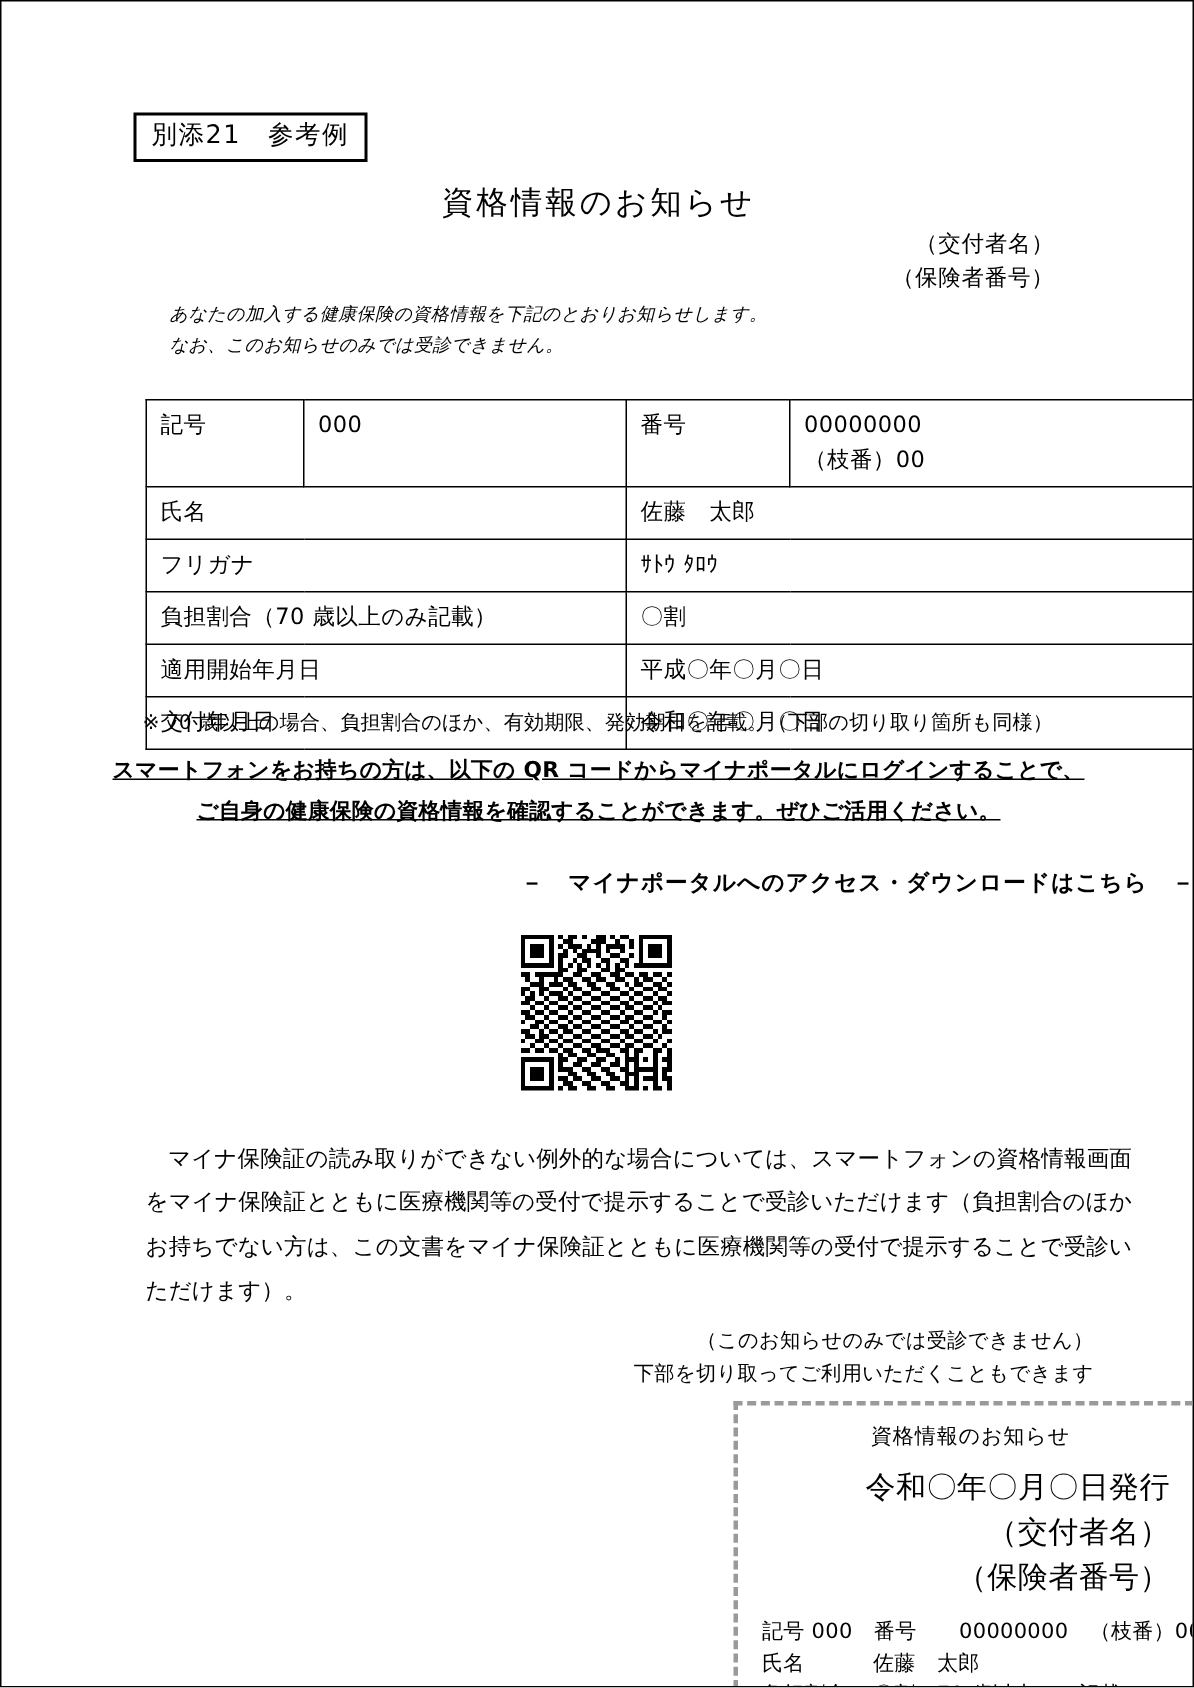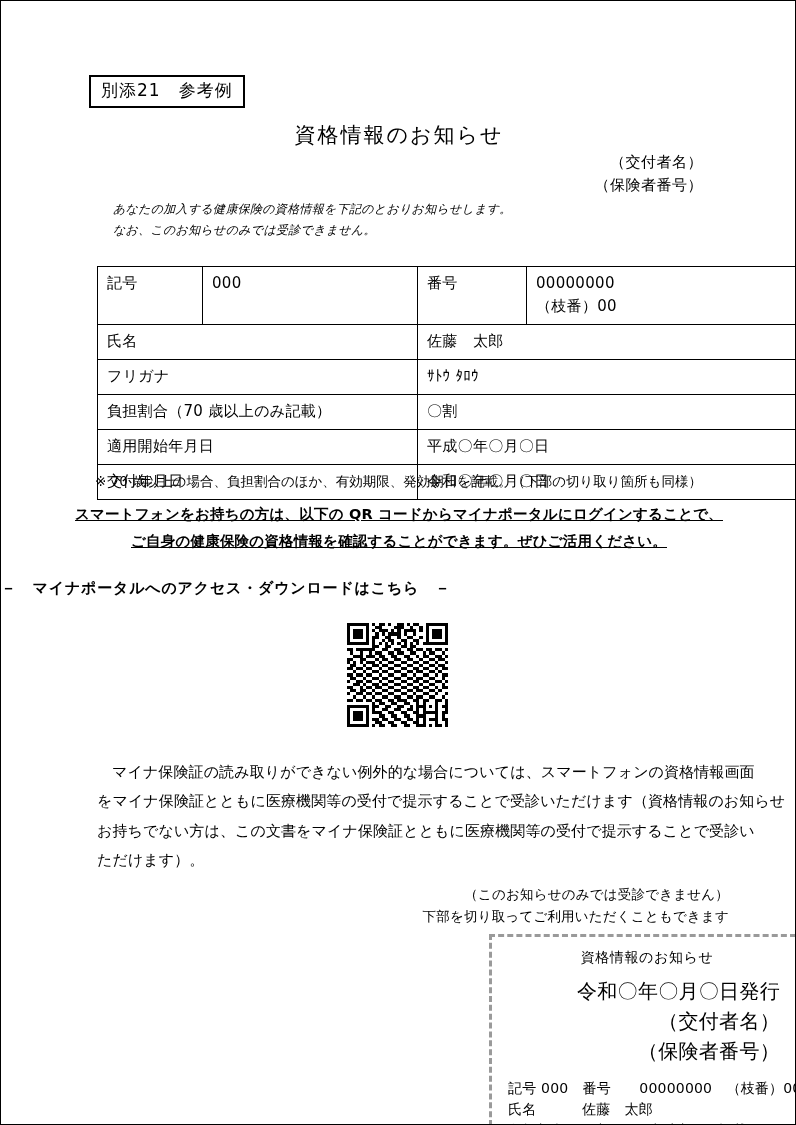--- a/index.html
+++ b/index.html
@@ -116,21 +116,21 @@
     letter-spacing: 0.2px;
   }
   .promo div { white-space: nowrap; text-decoration: underline; }
 
   
   .qr-heading {
     position: absolute;
     left: 0;
     top: 578px;
     width: 796px;
-    text-align: left;
+    text-align: right;
     font-weight: bold;
     font-size: 15px;
     letter-spacing: 0.8px;
     white-space: nowrap;
   }
 
   
   .qr-wrap {
     position: absolute;
     left: 346px;
@@ -265,21 +265,21 @@
   <div class="qr-heading">－　マイナポータルへのアクセス・ダウンロードはこちら　－</div>
 
   <div class="qr-wrap">
     <svg id="qr-svg" width="104" height="104" viewBox="0 0 33 33" shape-rendering="crispEdges">
         <path d="M0 0h1v1h-1zM1 0h1v1h-1zM2 0h1v1h-1zM3 0h1v1h-1zM4 0h1v1h-1zM5 0h1v1h-1zM6 0h1v1h-1zM8 0h1v1h-1zM10 0h1v1h-1zM11 0h1v1h-1zM13 0h1v1h-1zM16 0h1v1h-1zM17 0h1v1h-1zM19 0h1v1h-1zM21 0h1v1h-1zM22 0h1v1h-1zM25 0h1v1h-1zM26 0h1v1h-1zM27 0h1v1h-1zM28 0h1v1h-1zM29 0h1v1h-1zM30 0h1v1h-1zM31 0h1v1h-1zM0 1h1v1h-1zM6 1h1v1h-1zM9 1h1v1h-1zM10 1h1v1h-1zM15 1h1v1h-1zM16 1h1v1h-1zM17 1h1v1h-1zM20 1h1v1h-1zM23 1h1v1h-1zM25 1h1v1h-1zM31 1h1v1h-1zM0 2h1v1h-1zM2 2h1v1h-1zM3 2h1v1h-1zM4 2h1v1h-1zM6 2h1v1h-1zM8 2h1v1h-1zM10 2h1v1h-1zM11 2h1v1h-1zM12 2h1v1h-1zM14 2h1v1h-1zM16 2h1v1h-1zM18 2h1v1h-1zM19 2h1v1h-1zM20 2h1v1h-1zM21 2h1v1h-1zM23 2h1v1h-1zM25 2h1v1h-1zM27 2h1v1h-1zM28 2h1v1h-1zM29 2h1v1h-1zM31 2h1v1h-1zM0 3h1v1h-1zM2 3h1v1h-1zM3 3h1v1h-1zM4 3h1v1h-1zM6 3h1v1h-1zM9 3h1v1h-1zM11 3h1v1h-1zM13 3h1v1h-1zM14 3h1v1h-1zM15 3h1v1h-1zM16 3h1v1h-1zM18 3h1v1h-1zM21 3h1v1h-1zM25 3h1v1h-1zM27 3h1v1h-1zM28 3h1v1h-1zM29 3h1v1h-1zM31 3h1v1h-1zM0 4h1v1h-1zM2 4h1v1h-1zM3 4h1v1h-1zM4 4h1v1h-1zM6 4h1v1h-1zM8 4h1v1h-1zM9 4h1v1h-1zM12 4h1v1h-1zM13 4h1v1h-1zM16 4h1v1h-1zM19 4h1v1h-1zM20 4h1v1h-1zM23 4h1v1h-1zM25 4h1v1h-1zM27 4h1v1h-1zM28 4h1v1h-1zM29 4h1v1h-1zM31 4h1v1h-1zM0 5h1v1h-1zM6 5h1v1h-1zM8 5h1v1h-1zM11 5h1v1h-1zM13 5h1v1h-1zM14 5h1v1h-1zM17 5h1v1h-1zM18 5h1v1h-1zM21 5h1v1h-1zM22 5h1v1h-1zM25 5h1v1h-1zM31 5h1v1h-1zM0 6h1v1h-1zM1 6h1v1h-1zM2 6h1v1h-1zM3 6h1v1h-1zM4 6h1v1h-1zM5 6h1v1h-1zM6 6h1v1h-1zM8 6h1v1h-1zM10 6h1v1h-1zM12 6h1v1h-1zM14 6h1v1h-1zM16 6h1v1h-1zM18 6h1v1h-1zM20 6h1v1h-1zM22 6h1v1h-1zM24 6h1v1h-1zM25 6h1v1h-1zM26 6h1v1h-1zM27 6h1v1h-1zM28 6h1v1h-1zM29 6h1v1h-1zM30 6h1v1h-1zM31 6h1v1h-1zM8 7h1v1h-1zM9 7h1v1h-1zM12 7h1v1h-1zM13 7h1v1h-1zM17 7h1v1h-1zM18 7h1v1h-1zM20 7h1v1h-1zM21 7h1v1h-1zM0 8h1v1h-1zM1 8h1v1h-1zM3 8h1v1h-1zM4 8h1v1h-1zM5 8h1v1h-1zM6 8h1v1h-1zM7 8h1v1h-1zM8 8h1v1h-1zM11 8h1v1h-1zM12 8h1v1h-1zM15 8h1v1h-1zM16 8h1v1h-1zM19 8h1v1h-1zM20 8h1v1h-1zM22 8h1v1h-1zM23 8h1v1h-1zM25 8h1v1h-1zM26 8h1v1h-1zM28 8h1v1h-1zM29 8h1v1h-1zM31 8h1v1h-1zM1 9h1v1h-1zM4 9h1v1h-1zM7 9h1v1h-1zM9 9h1v1h-1zM10 9h1v1h-1zM13 9h1v1h-1zM14 9h1v1h-1zM16 9h1v1h-1zM17 9h1v1h-1zM20 9h1v1h-1zM21 9h1v1h-1zM24 9h1v1h-1zM26 9h1v1h-1zM27 9h1v1h-1zM30 9h1v1h-1zM2 10h1v1h-1zM3 10h1v1h-1zM4 10h1v1h-1zM6 10h1v1h-1zM7 10h1v1h-1zM8 10h1v1h-1zM10 10h1v1h-1zM11 10h1v1h-1zM14 10h1v1h-1zM15 10h1v1h-1zM18 10h1v1h-1zM19 10h1v1h-1zM22 10h1v1h-1zM24 10h1v1h-1zM25 10h1v1h-1zM28 10h1v1h-1zM29 10h1v1h-1zM31 10h1v1h-1zM0 11h1v1h-1zM1 11h1v1h-1zM4 11h1v1h-1zM5 11h1v1h-1zM9 11h1v1h-1zM11 11h1v1h-1zM12 11h1v1h-1zM15 11h1v1h-1zM16 11h1v1h-1zM19 11h1v1h-1zM20 11h1v1h-1zM23 11h1v1h-1zM26 11h1v1h-1zM27 11h1v1h-1zM29 11h1v1h-1zM30 11h1v1h-1zM0 12h1v1h-1zM2 12h1v1h-1zM4 12h1v1h-1zM6 12h1v1h-1zM7 12h1v1h-1zM8 12h1v1h-1zM10 12h1v1h-1zM13 12h1v1h-1zM14 12h1v1h-1zM17 12h1v1h-1zM18 12h1v1h-1zM21 12h1v1h-1zM22 12h1v1h-1zM24 12h1v1h-1zM25 12h1v1h-1zM28 12h1v1h-1zM31 12h1v1h-1zM1 13h1v1h-1zM2 13h1v1h-1zM5 13h1v1h-1zM8 13h1v1h-1zM9 13h1v1h-1zM11 13h1v1h-1zM12 13h1v1h-1zM15 13h1v1h-1zM16 13h1v1h-1zM19 13h1v1h-1zM20 13h1v1h-1zM23 13h1v1h-1zM26 13h1v1h-1zM27 13h1v1h-1zM29 13h1v1h-1zM30 13h1v1h-1zM0 14h1v1h-1zM1 14h1v1h-1zM3 14h1v1h-1zM4 14h1v1h-1zM6 14h1v1h-1zM7 14h1v1h-1zM10 14h1v1h-1zM13 14h1v1h-1zM14 14h1v1h-1zM17 14h1v1h-1zM18 14h1v1h-1zM21 14h1v1h-1zM22 14h1v1h-1zM24 14h1v1h-1zM25 14h1v1h-1zM28 14h1v1h-1zM30 14h1v1h-1zM31 14h1v1h-1zM2 15h1v1h-1zM5 15h1v1h-1zM8 15h1v1h-1zM9 15h1v1h-1zM11 15h1v1h-1zM12 15h1v1h-1zM15 15h1v1h-1zM16 15h1v1h-1zM19 15h1v1h-1zM20 15h1v1h-1zM22 15h1v1h-1zM23 15h1v1h-1zM26 15h1v1h-1zM27 15h1v1h-1zM29 15h1v1h-1zM0 16h1v1h-1zM1 16h1v1h-1zM3 16h1v1h-1zM4 16h1v1h-1zM6 16h1v1h-1zM7 16h1v1h-1zM10 16h1v1h-1zM13 16h1v1h-1zM14 16h1v1h-1zM17 16h1v1h-1zM18 16h1v1h-1zM21 16h1v1h-1zM24 16h1v1h-1zM25 16h1v1h-1zM28 16h1v1h-1zM30 16h1v1h-1zM31 16h1v1h-1zM1 17h1v1h-1zM2 17h1v1h-1zM5 17h1v1h-1zM8 17h1v1h-1zM9 17h1v1h-1zM11 17h1v1h-1zM12 17h1v1h-1zM15 17h1v1h-1zM16 17h1v1h-1zM19 17h1v1h-1zM20 17h1v1h-1zM22 17h1v1h-1zM23 17h1v1h-1zM26 17h1v1h-1zM27 17h1v1h-1zM30 17h1v1h-1zM0 18h1v1h-1zM3 18h1v1h-1zM4 18h1v1h-1zM6 18h1v1h-1zM7 18h1v1h-1zM10 18h1v1h-1zM13 18h1v1h-1zM14 18h1v1h-1zM17 18h1v1h-1zM18 18h1v1h-1zM21 18h1v1h-1zM22 18h1v1h-1zM24 18h1v1h-1zM25 18h1v1h-1zM28 18h1v1h-1zM29 18h1v1h-1zM31 18h1v1h-1zM2 19h1v1h-1zM3 19h1v1h-1zM5 19h1v1h-1zM8 19h1v1h-1zM9 19h1v1h-1zM11 19h1v1h-1zM12 19h1v1h-1zM15 19h1v1h-1zM16 19h1v1h-1zM19 19h1v1h-1zM20 19h1v1h-1zM23 19h1v1h-1zM26 19h1v1h-1zM27 19h1v1h-1zM30 19h1v1h-1zM0 20h1v1h-1zM1 20h1v1h-1zM4 20h1v1h-1zM6 20h1v1h-1zM7 20h1v1h-1zM9 20h1v1h-1zM10 20h1v1h-1zM13 20h1v1h-1zM14 20h1v1h-1zM17 20h1v1h-1zM18 20h1v1h-1zM21 20h1v1h-1zM22 20h1v1h-1zM24 20h1v1h-1zM25 20h1v1h-1zM28 20h1v1h-1zM30 20h1v1h-1zM31 20h1v1h-1zM1 21h1v1h-1zM2 21h1v1h-1zM4 21h1v1h-1zM5 21h1v1h-1zM8 21h1v1h-1zM11 21h1v1h-1zM12 21h1v1h-1zM15 21h1v1h-1zM16 21h1v1h-1zM19 21h1v1h-1zM20 21h1v1h-1zM22 21h1v1h-1zM23 21h1v1h-1zM26 21h1v1h-1zM27 21h1v1h-1zM29 21h1v1h-1zM0 22h1v1h-1zM3 22h1v1h-1zM4 22h1v1h-1zM6 22h1v1h-1zM7 22h1v1h-1zM9 22h1v1h-1zM10 22h1v1h-1zM13 22h1v1h-1zM14 22h1v1h-1zM17 22h1v1h-1zM18 22h1v1h-1zM21 22h1v1h-1zM24 22h1v1h-1zM25 22h1v1h-1zM28 22h1v1h-1zM31 22h1v1h-1zM2 23h1v1h-1zM5 23h1v1h-1zM8 23h1v1h-1zM11 23h1v1h-1zM12 23h1v1h-1zM15 23h1v1h-1zM16 23h1v1h-1zM19 23h1v1h-1zM20 23h1v1h-1zM22 23h1v1h-1zM23 23h1v1h-1zM26 23h1v1h-1zM27 23h1v1h-1zM30 23h1v1h-1zM0 24h1v1h-1zM1 24h1v1h-1zM3 24h1v1h-1zM4 24h1v1h-1zM6 24h1v1h-1zM7 24h1v1h-1zM9 24h1v1h-1zM10 24h1v1h-1zM13 24h1v1h-1zM14 24h1v1h-1zM16 24h1v1h-1zM17 24h1v1h-1zM18 24h1v1h-1zM21 24h1v1h-1zM22 24h1v1h-1zM24 24h1v1h-1zM25 24h1v1h-1zM28 24h1v1h-1zM29 24h1v1h-1zM31 24h1v1h-1zM8 25h1v1h-1zM10 25h1v1h-1zM11 25h1v1h-1zM14 25h1v1h-1zM15 25h1v1h-1zM18 25h1v1h-1zM19 25h1v1h-1zM22 25h1v1h-1zM24 25h1v1h-1zM28 25h1v1h-1zM31 25h1v1h-1zM0 26h1v1h-1zM1 26h1v1h-1zM2 26h1v1h-1zM3 26h1v1h-1zM4 26h1v1h-1zM5 26h1v1h-1zM6 26h1v1h-1zM8 26h1v1h-1zM9 26h1v1h-1zM12 26h1v1h-1zM13 26h1v1h-1zM16 26h1v1h-1zM17 26h1v1h-1zM20 26h1v1h-1zM22 26h1v1h-1zM23 26h1v1h-1zM24 26h1v1h-1zM26 26h1v1h-1zM28 26h1v1h-1zM30 26h1v1h-1zM31 26h1v1h-1zM0 27h1v1h-1zM6 27h1v1h-1zM8 27h1v1h-1zM11 27h1v1h-1zM12 27h1v1h-1zM15 27h1v1h-1zM16 27h1v1h-1zM19 27h1v1h-1zM20 27h1v1h-1zM22 27h1v1h-1zM24 27h1v1h-1zM28 27h1v1h-1zM31 27h1v1h-1zM0 28h1v1h-1zM2 28h1v1h-1zM3 28h1v1h-1zM4 28h1v1h-1zM6 28h1v1h-1zM8 28h1v1h-1zM9 28h1v1h-1zM10 28h1v1h-1zM13 28h1v1h-1zM14 28h1v1h-1zM17 28h1v1h-1zM18 28h1v1h-1zM21 28h1v1h-1zM22 28h1v1h-1zM24 28h1v1h-1zM25 28h1v1h-1zM26 28h1v1h-1zM27 28h1v1h-1zM28 28h1v1h-1zM30 28h1v1h-1zM31 28h1v1h-1zM0 29h1v1h-1zM2 29h1v1h-1zM3 29h1v1h-1zM4 29h1v1h-1zM6 29h1v1h-1zM10 29h1v1h-1zM11 29h1v1h-1zM14 29h1v1h-1zM15 29h1v1h-1zM18 29h1v1h-1zM19 29h1v1h-1zM22 29h1v1h-1zM23 29h1v1h-1zM24 29h1v1h-1zM28 29h1v1h-1zM30 29h1v1h-1zM0 30h1v1h-1zM2 30h1v1h-1zM3 30h1v1h-1zM4 30h1v1h-1zM6 30h1v1h-1zM8 30h1v1h-1zM9 30h1v1h-1zM11 30h1v1h-1zM12 30h1v1h-1zM15 30h1v1h-1zM16 30h1v1h-1zM19 30h1v1h-1zM20 30h1v1h-1zM22 30h1v1h-1zM24 30h1v1h-1zM26 30h1v1h-1zM27 30h1v1h-1zM28 30h1v1h-1zM30 30h1v1h-1zM31 30h1v1h-1zM0 31h1v1h-1zM6 31h1v1h-1zM9 31h1v1h-1zM10 31h1v1h-1zM13 31h1v1h-1zM14 31h1v1h-1zM17 31h1v1h-1zM18 31h1v1h-1zM21 31h1v1h-1zM22 31h1v1h-1zM24 31h1v1h-1zM28 31h1v1h-1zM31 31h1v1h-1zM0 32h1v1h-1zM1 32h1v1h-1zM2 32h1v1h-1zM3 32h1v1h-1zM4 32h1v1h-1zM5 32h1v1h-1zM6 32h1v1h-1zM8 32h1v1h-1zM10 32h1v1h-1zM11 32h1v1h-1zM14 32h1v1h-1zM15 32h1v1h-1zM18 32h1v1h-1zM19 32h1v1h-1zM22 32h1v1h-1zM23 32h1v1h-1zM24 32h1v1h-1zM26 32h1v1h-1zM28 32h1v1h-1zM29 32h1v1h-1zM31 32h1v1h-1z" fill="#000000"></path>
       </svg>
   </div>
 
   <div class="body-para">
     <div class="indent">マイナ保険証の読み取りができない例外的な場合については、スマートフォンの資格情報画面</div>
-    <div>をマイナ保険証とともに医療機関等の受付で提示することで受診いただけます（資格情報のお知らせ</div>
+    <div>をマイナ保険証とともに医療機関等の受付で提示することで受診いただけます（負担割合のほか</div>
     <div>お持ちでない方は、この文書をマイナ保険証とともに医療機関等の受付で提示することで受診い</div>
     <div>ただけます）。</div>
   </div>
 
   <div class="tear-caption">
     <div>（このお知らせのみでは受診できません）</div>
     <div>下部を切り取ってご利用いただくこともできます</div>
   </div>
 
   <div class="tear-card">

